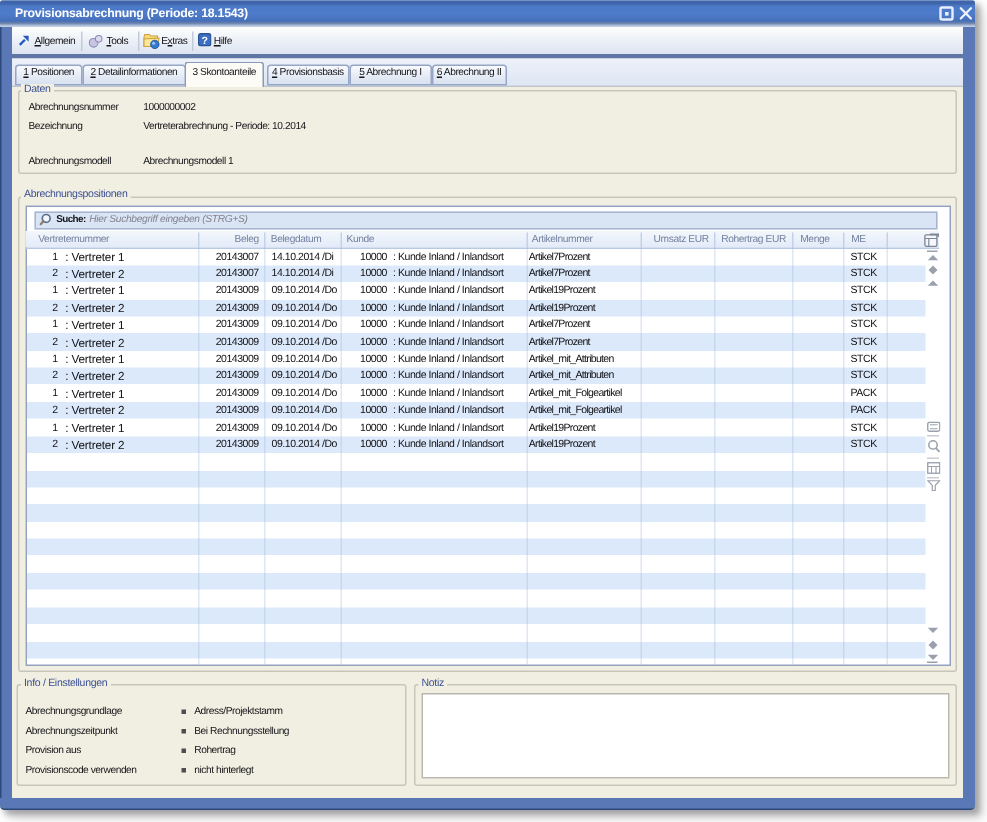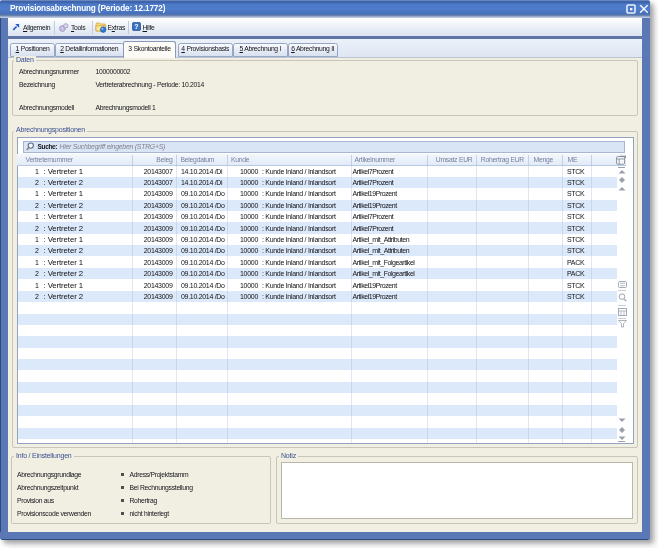--- a/index.html
+++ b/index.html
@@ -11,21 +11,21 @@
 u{text-decoration:underline}
 </style></head><body>
 
 <div class="abs" style="left:0;top:0;width:650px;height:540px;background:#f0eee2;border-radius:2px 2px 3px 3px;box-shadow:3px 3px 4px rgba(110,110,115,0.55),6px 6px 7px rgba(150,150,155,0.28)"></div>
 
 <div class="abs" style="left:0;top:14px;width:8px;height:521px;background:#5978b5;border-left:1px solid #2e4a7d"></div>
 <div class="abs" style="left:642px;top:14px;width:8px;height:521px;background:#5978b5"></div>
 <div class="abs" style="left:0;top:532px;width:650px;height:8px;background:#5978b5;border-bottom:1px solid #2e4a7d;border-radius:0 0 3px 3px"></div>
 
 <div class="abs" style="left:0;top:0;width:650px;height:18px;border-radius:2px 2px 0 0;background:linear-gradient(180deg,#93a9cf 0px,#3e64aa 1px,#3f66ad 2.5px,#4b79c7 4px,#4e7ccb 9px,#466fb8 14px,#6c82ab 15.5px,#aebdd8 17px,#c8d4e8 18px)"></div>
-<div class="abs" style="left:10px;top:4px;font-size:8.2px;line-height:9px;font-weight:bold;letter-spacing:-0.15px;color:#fff">Provisionsabrechnung (Periode: 12.1772)</div>
+<div class="abs" style="left:10px;top:4px;font-size:8.2px;line-height:9px;font-weight:bold;letter-spacing:-0.15px;color:#fff">Provisionsabrechnung (Periode: 18.1543)</div>
 
 <svg class="abs" style="left:626px;top:4px" width="10" height="10" viewBox="0 0 10 10">
  <rect x="1" y="1" width="8" height="8" fill="none" stroke="#e8eefc" stroke-width="1.6" rx="1"></rect>
  <rect x="4" y="4" width="2.4" height="2.4" fill="#e8eefc"></rect>
 </svg>
 <svg class="abs" style="left:638.5px;top:4px" width="10" height="10" viewBox="0 0 10 10">
  <path d="M1.5 1.5 L8.3 8.3 M8.3 1.5 L1.5 8.3" stroke="#eef3fd" stroke-width="1.5" stroke-linecap="round"></path>
 </svg>
 
 <div class="abs" style="left:8px;top:18px;width:634px;height:17.5px;background:linear-gradient(180deg,#fefefe,#eaeff7 55%,#dce4f1)"></div>

